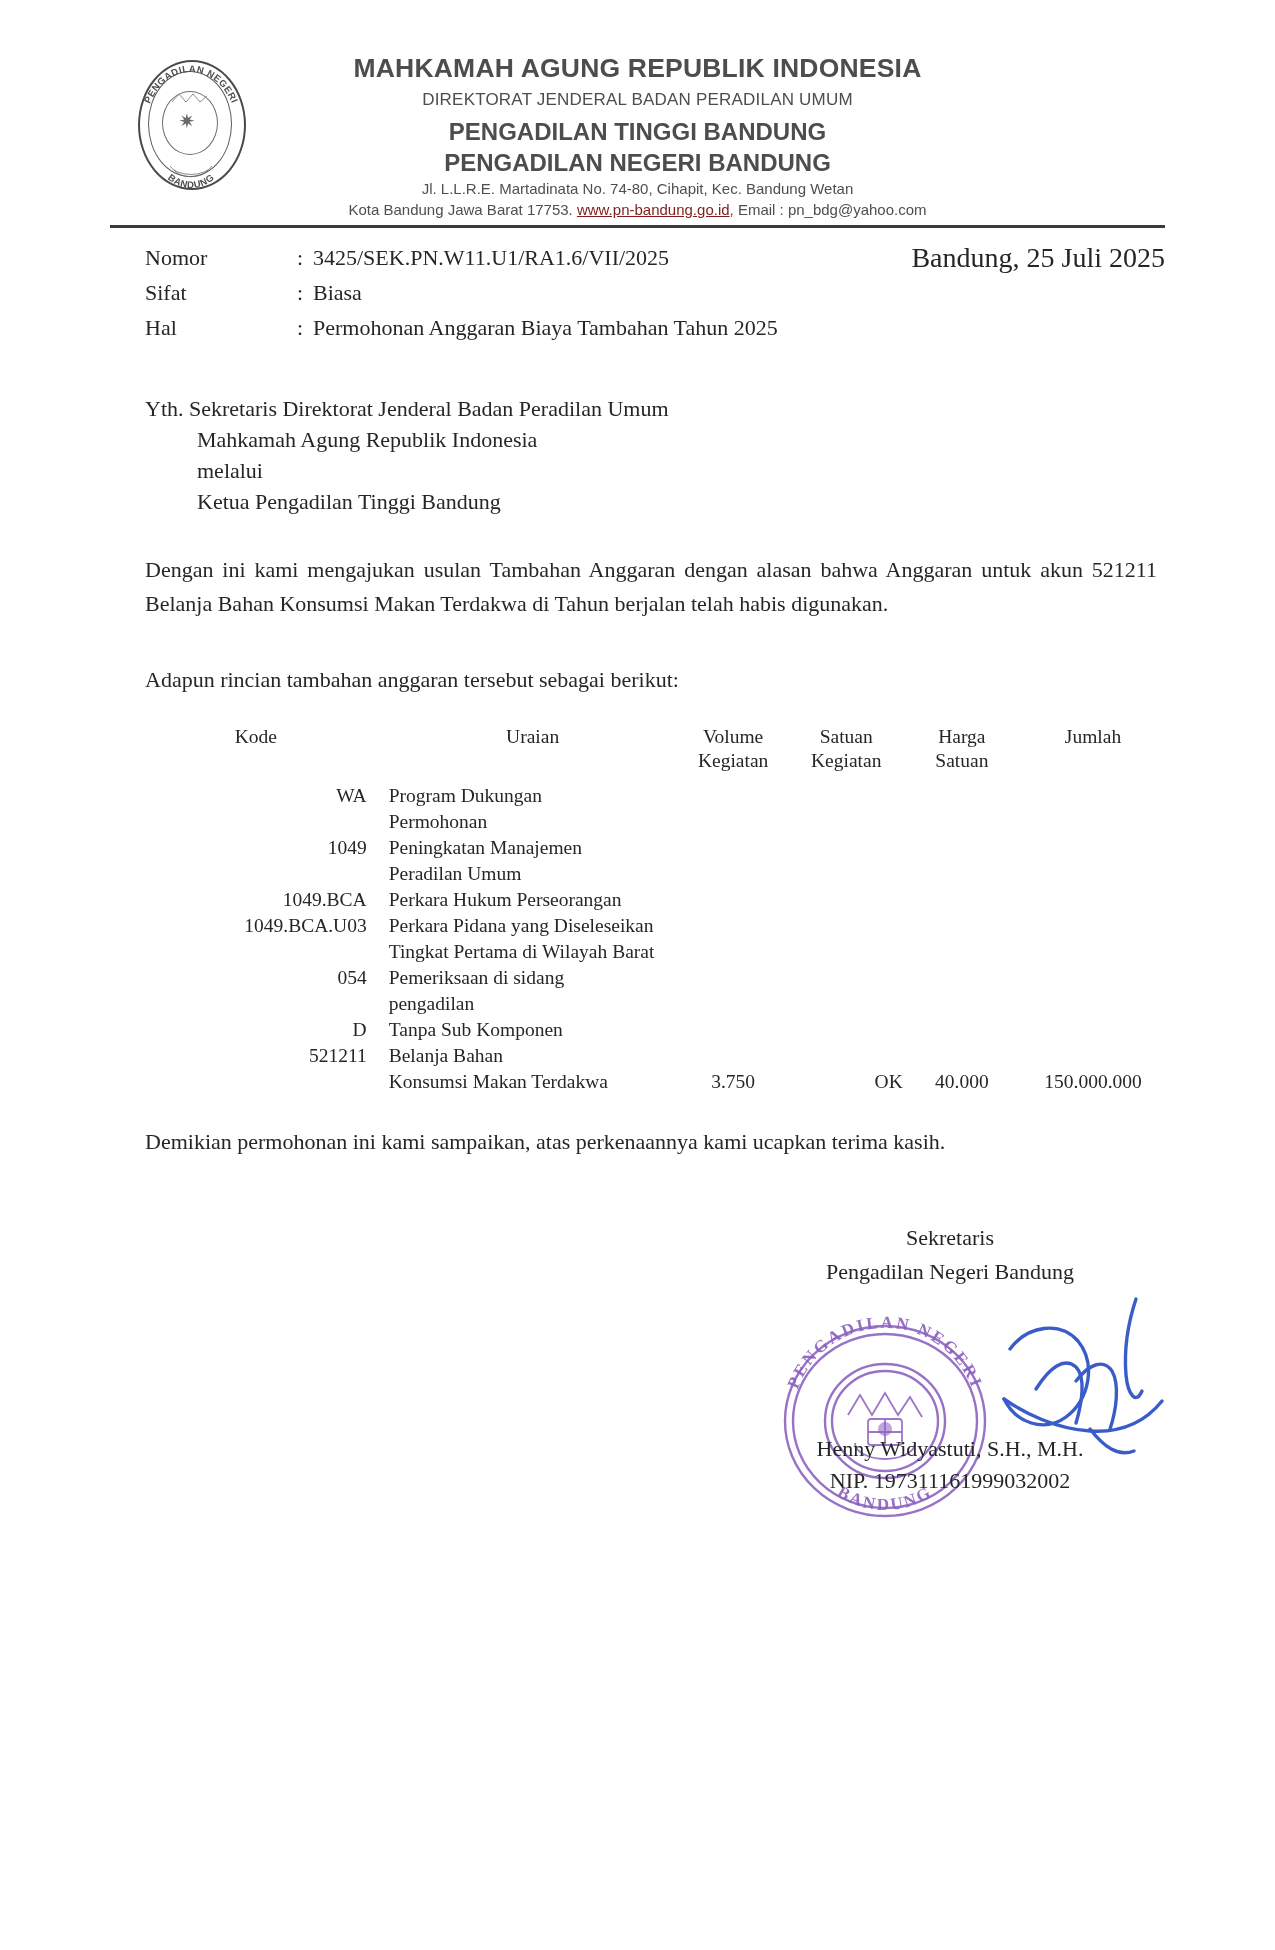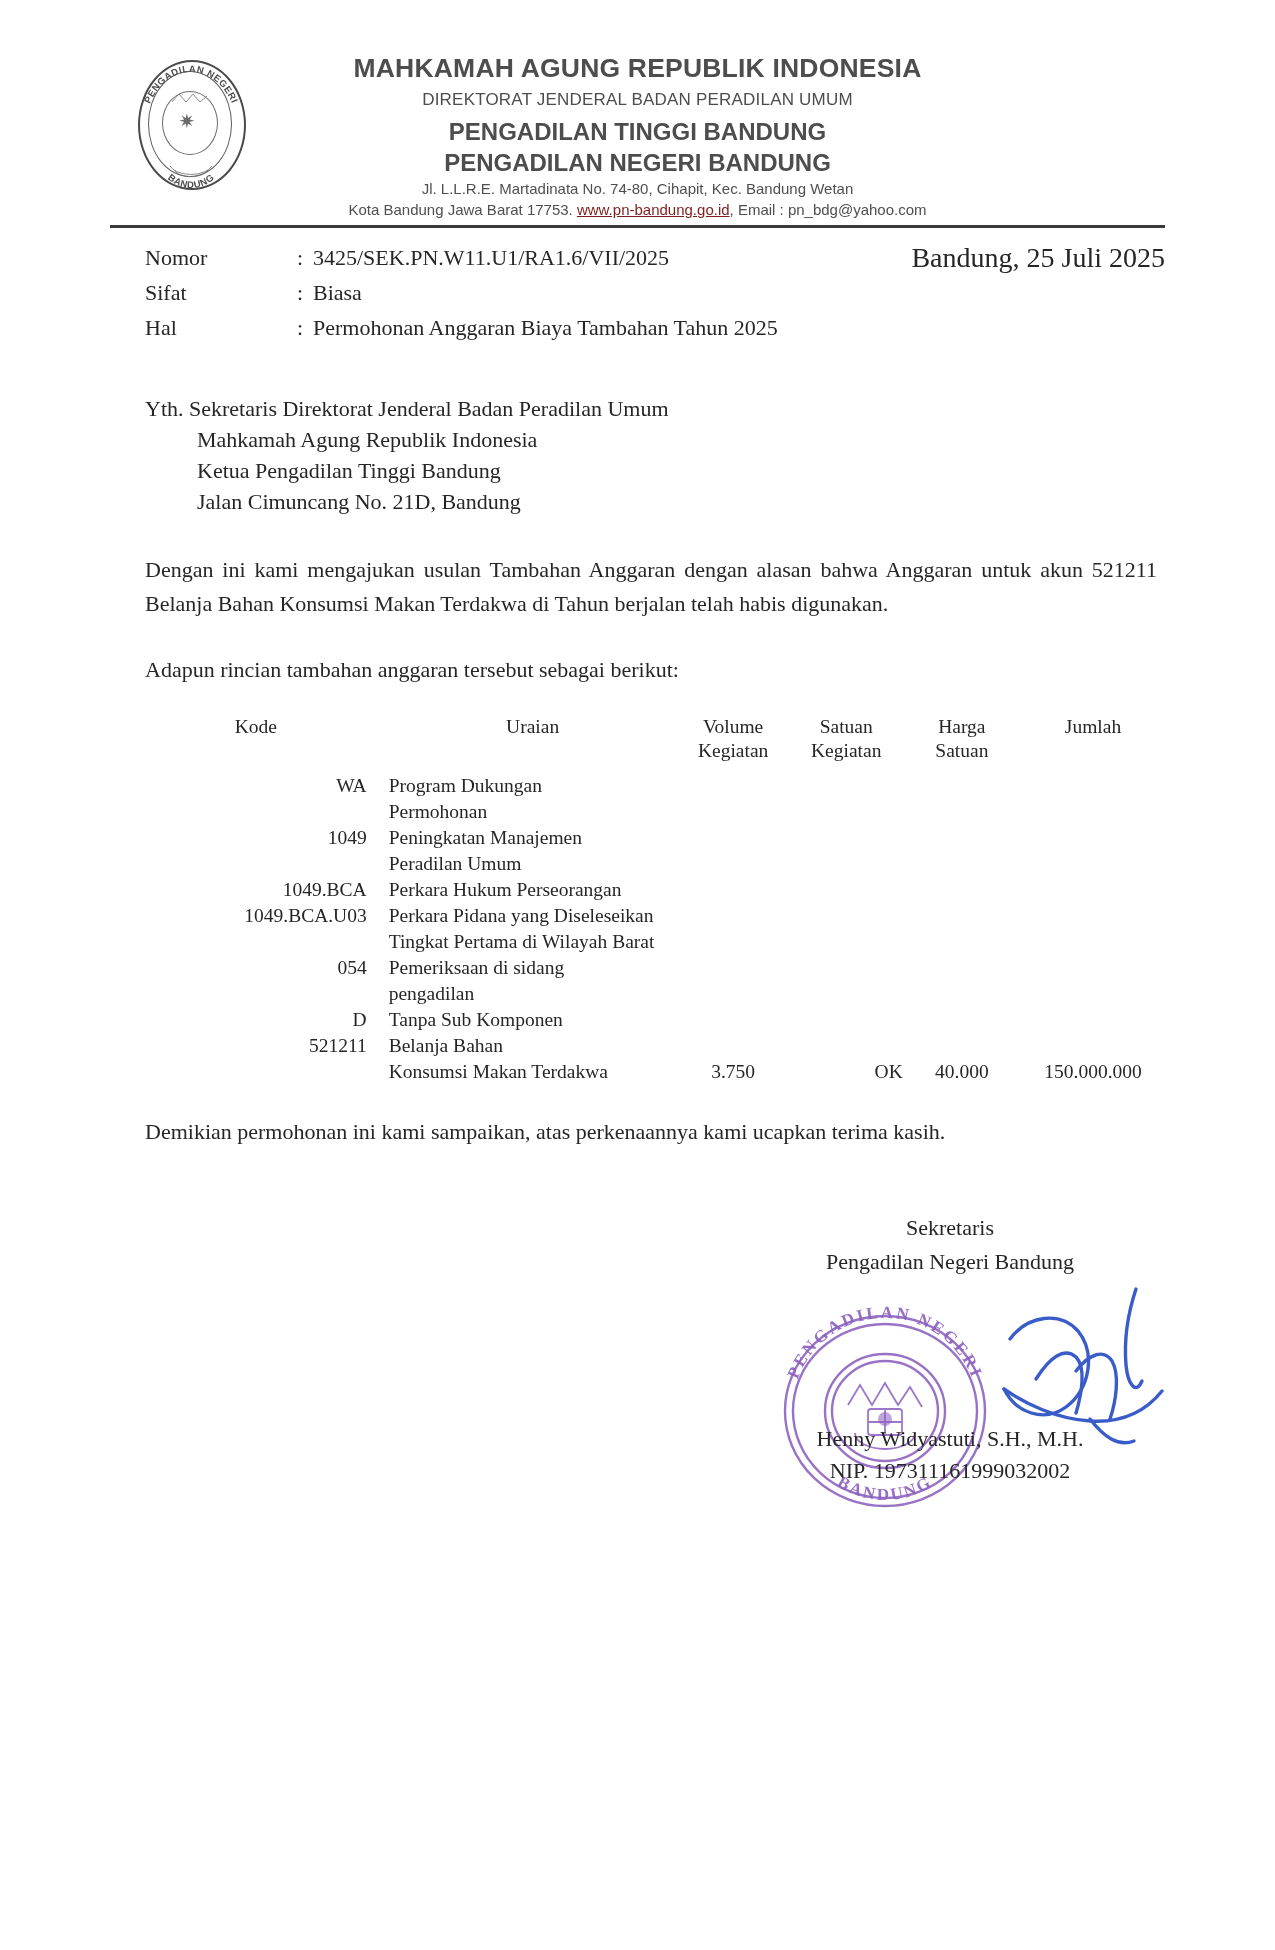--- a/index.html
+++ b/index.html
@@ -148,21 +148,21 @@
   .addressee .ind { padding-left: 52px; }
 
   
   .para {
     margin: 36px 0 0 0;
     padding: 0 118px 0 145px;
     font-size: 22px;
     line-height: 34px;
     text-align: justify;
   }
-  .para.second { margin-top: 32px; }
+  .para.second { margin-top: 42px; }
 
   
   .budget {
     margin: 28px 0 0 0;
     padding: 0 110px 0 145px;
     font-size: 19.5px;
   }
   table.bt {
     width: 100%;
     border-collapse: collapse;
@@ -295,22 +295,22 @@
       <div class="meta-label">Hal</div>
       <div class="meta-colon">:</div>
       <div class="meta-value">Permohonan Anggaran Biaya Tambahan Tahun 2025</div>
     </div>
     <div class="place-date">Bandung, 25 Juli 2025</div>
   </div>
 
   <div class="addressee">
     <div>Yth. Sekretaris Direktorat Jenderal Badan Peradilan Umum</div>
     <div class="ind">Mahkamah Agung Republik Indonesia</div>
+    <div class="ind">melalui</div>
     <div class="ind">Ketua Pengadilan Tinggi Bandung</div>
-    <div class="ind">Jalan Cimuncang No. 21D, Bandung</div>
   </div>
 
   <div class="para">Dengan ini kami mengajukan usulan Tambahan Anggaran dengan alasan bahwa Anggaran untuk akun 521211 Belanja Bahan Konsumsi Makan Terdakwa di Tahun berjalan telah habis digunakan.</div>
   <div class="para second">Adapun rincian tambahan anggaran tersebut sebagai berikut:</div>
 
   <div class="budget">
     <table class="bt">
       <thead>
         <tr>
           <th class="col-kode th-kode">Kode</th>

